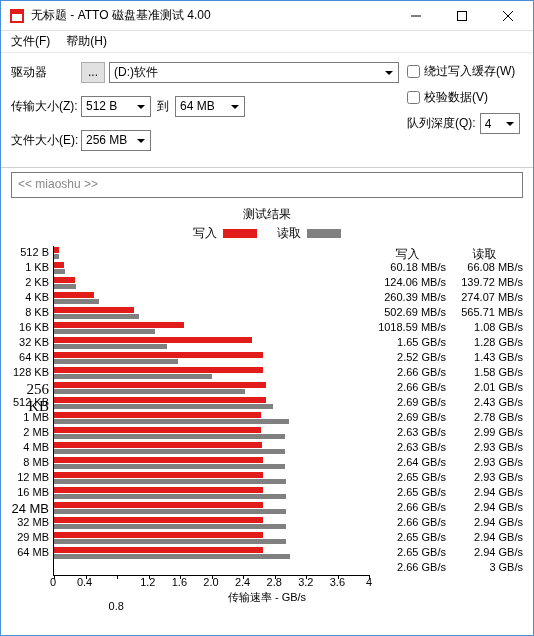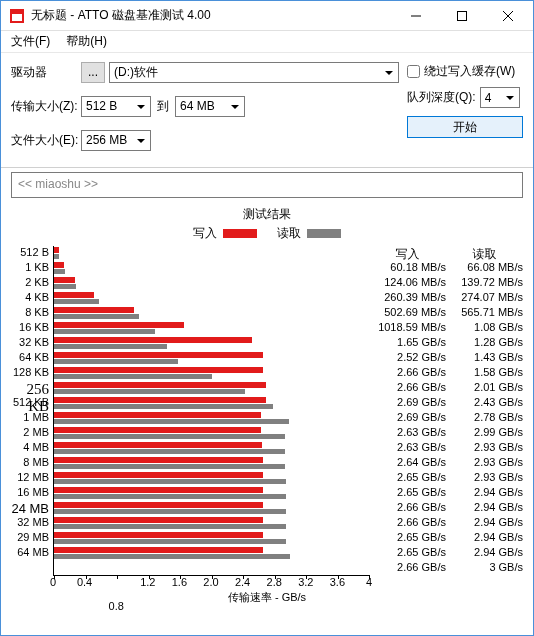--- a/index.html
+++ b/index.html
@@ -104,27 +104,30 @@
       <div class="sel" style="width:70px">
           <span>256 MB</span>
         </div>
     </div>
   </div>
   <div class="right-col">
     <div class="check-row">
         <input type="checkbox" style="">
         <span>绕过写入缓存(W)</span>
       </div>
+    <div class="check-row">
+        <input type="checkbox" style="">
+        <span>校验数据(V)</span>
+      </div>
     <div class="qdepth">
       <span>队列深度(Q):</span>
       <div class="sel" style="width:40px;margin-left:4px">
           <span>4</span>
         </div>
     </div>
-    <div class="start-btn">开始</div>
   </div>
 </div>
 
 <div class="desc-box">&lt;&lt; miaoshu &gt;&gt;</div>
 
 <div class="results">
   <div class="results-title">测试结果</div>
   <div class="legend">
     <div class="legend-item">
         <span>写入</span>

